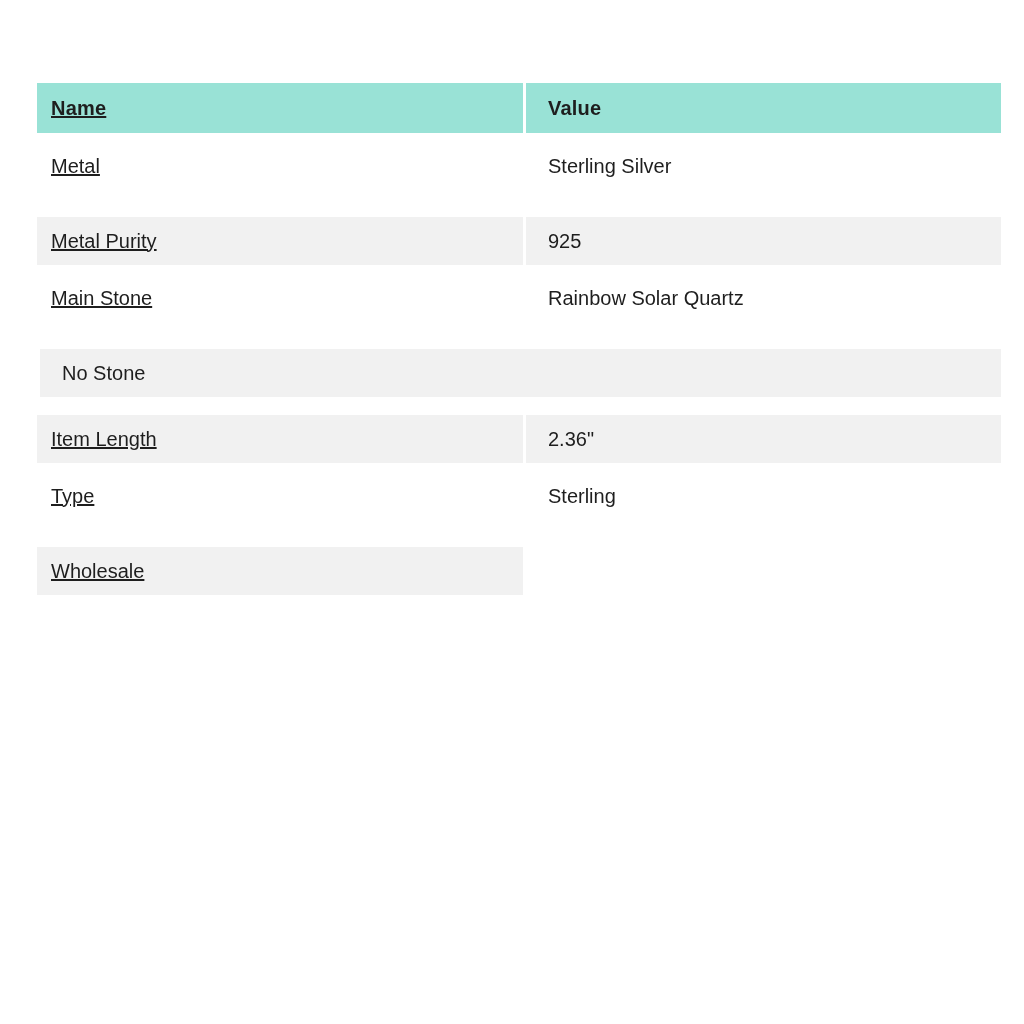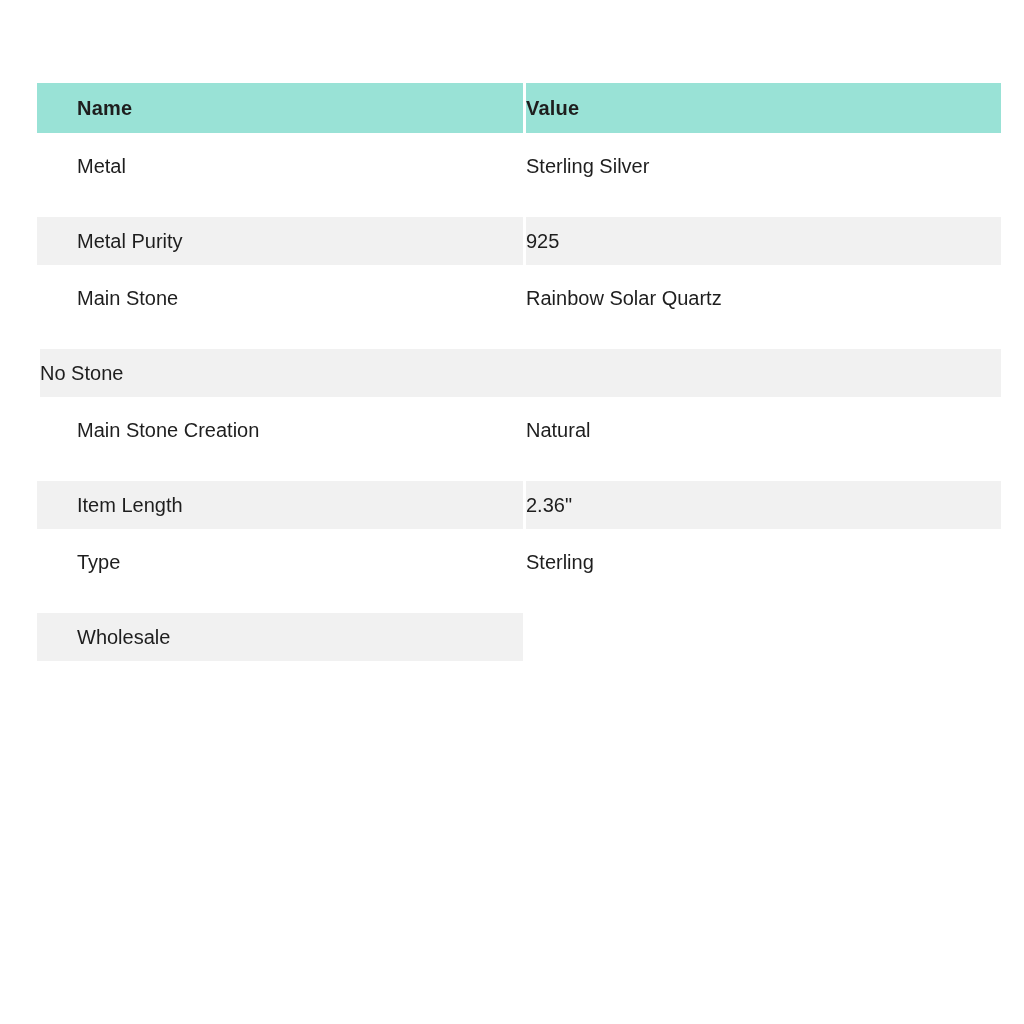--- a/index.html
+++ b/index.html
@@ -40,25 +40,27 @@
     font-size: 20px;
     letter-spacing: 0.2px;
   }
   .t-body-row .cell {
     font-size: 20px;
     font-weight: 400;
   }
   .cell.name-col {
     width: 486px;
     flex: 0 0 486px;
-    padding-left: 40px;
+    padding-left: 14px;
+    text-decoration: underline;
   }
   .cell.value-col {
     flex: 1 1 auto;
     border-left: 3px solid #ffffff;
+    padding-left: 22px;
   }
   .t-header .cell {
     background: var(--header-bg, #99e2d6);
   }
 </style>
 </head>
 <body>
 
 <div class="attr-table">
   <div class="t-row t-header">
@@ -78,24 +80,20 @@
 
   <div class="t-row t-body-row">
     <div class="cell name-col">Main Stone</div>
     <div class="cell value-col">Rainbow Solar Quartz</div>
   </div>
 
   <div class="t-row t-body-row alt">
     <div class="cell value-col">No Stone</div>
   </div>
 
-  <div class="t-row t-body-row">
-    <div class="cell name-col">Main Stone Creation</div>
-    <div class="cell value-col">Natural</div>
-  </div>
 
   <div class="t-row t-body-row alt">
     <div class="cell name-col">Item Length</div>
     <div class="cell value-col">2.36"</div>
   </div>
 
   <div class="t-row t-body-row">
     <div class="cell name-col">Type</div>
     <div class="cell value-col">Sterling</div>
   </div>

